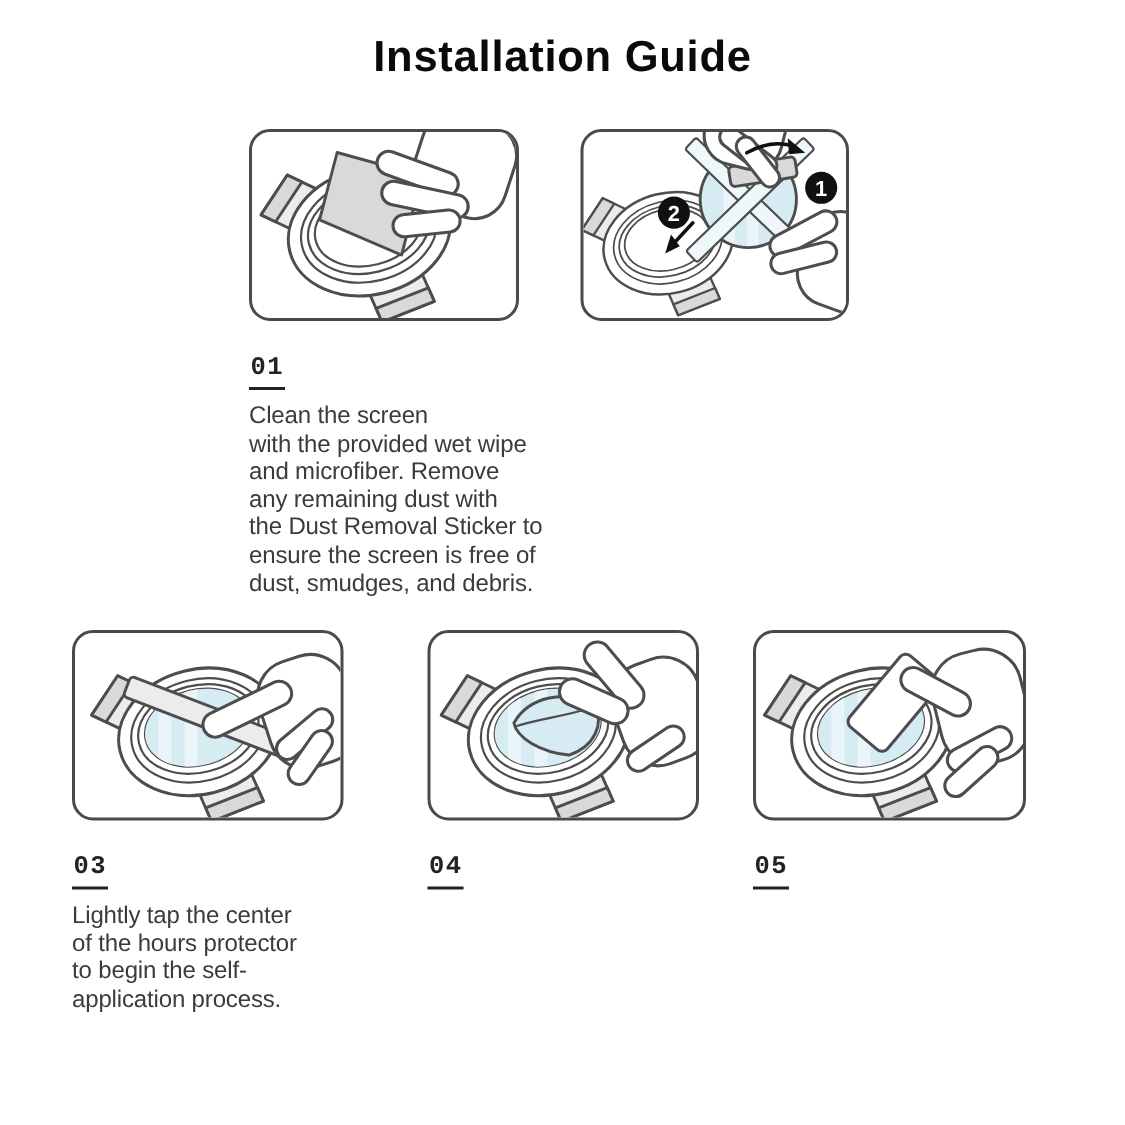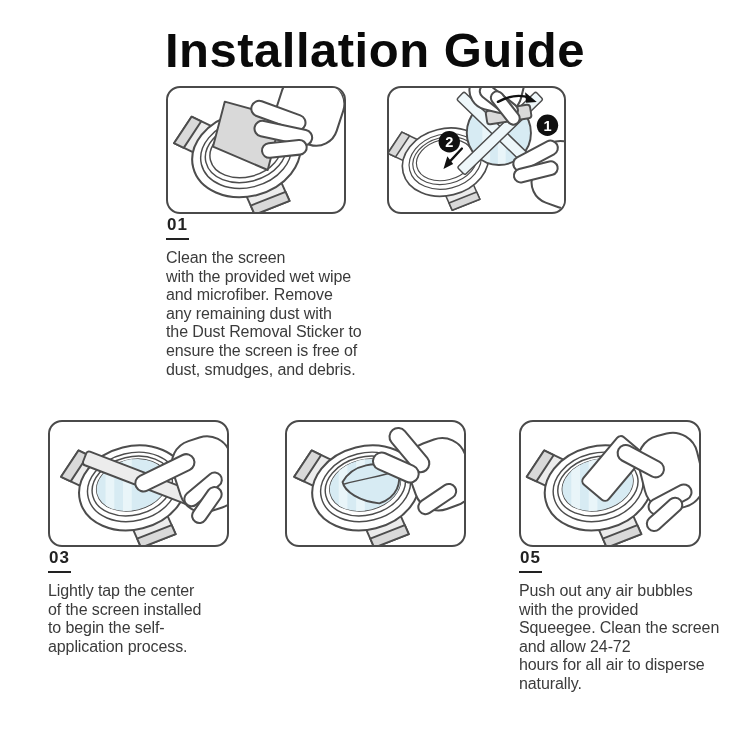--- a/index.html
+++ b/index.html
@@ -3,31 +3,31 @@
 <meta charset="utf-8">
 <title>Installation Guide</title>
 <style>
   html,body{margin:0;padding:0;}
   body{
     width:750px;height:750px;position:relative;background:#ffffff;
     font-family:"Liberation Sans", sans-serif;overflow:hidden;
   }
   .page-title{
     position:absolute;top:22px;left:0;width:750px;text-align:center;
-    font-size:49px;font-weight:700;color:#0a0a0a;letter-spacing:0.5px;
+    font-size:29px;font-weight:700;color:#0a0a0a;letter-spacing:0.5px;
   }
   .step-col{position:absolute;}
   .panel{
     background:#fff;border:2.2px solid #4a4a4a;border-radius:14px;
     position:relative;box-sizing:border-box;overflow:hidden;
   }
   .panel svg{position:absolute;left:0;top:0;width:100%;height:100%;}
   .step-num{
-    display:inline-block;margin-top:1px;font-size:17px;font-weight:700;color:#222;
-    letter-spacing:1px;border-bottom:2.5px solid #222;padding:0 1px 3px 1px;
+    display:inline-block;margin-top:22px;font-size:17px;font-weight:700;color:#222;
+    letter-spacing:1px;border-bottom:2.5px solid #222;padding:0 1px 3px 1px;font-family:Liberation Mono, monospace;
   }
   .step-desc{
     margin-top:9px;font-size:16px;line-height:18.6px;color:#3b3b3b;
     white-space:pre-line;letter-spacing:-0.1px;
   }
   
   svg .ln{fill:none;stroke:#4d4d4d;stroke-width:2.2;stroke-linecap:round;stroke-linejoin:round;}
   svg .thin{stroke-width:1.5;}
   svg .fw{fill:#ffffff;stroke:#4d4d4d;stroke-width:2.1;stroke-linejoin:round;}
   svg .fg{fill:#d9d9d9;stroke:#4d4d4d;stroke-width:2;stroke-linejoin:round;}
@@ -152,21 +152,21 @@
       <g>
         <rect class="fw" x="128" y="16" width="62" height="76" rx="25" transform="rotate(-18 159 54)"></rect>
         <rect class="fw" x="134" y="62" width="46" height="15" rx="7.5" transform="rotate(-40 157 70)"></rect>
         <rect class="fw" x="140" y="78" width="42" height="15" rx="7.5" transform="rotate(-55 161 86)"></rect>
         <rect class="fw" x="84" y="44" width="66" height="17" rx="8.5" transform="rotate(-26 117 52)"></rect>
       </g>
     </svg>
   </div>
   <div><span class="step-num">03</span></div>
   <div class="step-desc">Lightly tap the center
-of the screen installed
+of the hours protector
 to begin the self-
 application process.</div>
 </div>
 
 <div class="step-col" style="left:285px;top:420px;width:208px;">
   <div class="panel" style="width:181px;height:127px;">
     <svg viewBox="0 0 180 127">
       <defs>
         <clipPath id="face4">
             <ellipse cx="0" cy="-3" rx="37" ry="26" transform="translate(80,68) rotate(-14)"></ellipse>
@@ -185,23 +185,24 @@
         <path class="ln thin" d="M58,64 C78,58 100,56 112,50"></path>
       </g>
       <g>
         <rect class="fw" x="126" y="18" width="62" height="72" rx="25" transform="rotate(-20 157 54)"></rect>
         <rect class="fw" x="98" y="20" width="54" height="18" rx="9" transform="rotate(50 125 29)"></rect>
         <rect class="fw" x="86" y="38" width="50" height="18" rx="9" transform="rotate(24 111 47)"></rect>
         <rect class="fw" x="132" y="72" width="44" height="15" rx="7.5" transform="rotate(-34 154 80)"></rect>
       </g>
     </svg>
   </div>
-</div>
-
-<div class="step-col" style="left:519px;top:420px;width:212px;">
+  <div><span class="step-num">04</span></div>
+</div>
+
+<div class="step-col" style="left:502px;top:420px;width:212px;">
   <div class="panel" style="width:182px;height:127px;">
     <svg viewBox="0 0 180 127">
       <defs>
         <clipPath id="face5">
             <ellipse cx="0" cy="-3" rx="37" ry="26" transform="translate(78,68) rotate(-14)"></ellipse>
           </clipPath>
       </defs>
       <use href="#watchbase" transform="translate(78,68) rotate(-14)"></use>
       <g>
         <g clip-path="url(#face5)">
@@ -213,19 +214,13 @@
       <rect class="fw" x="76" y="16" width="34" height="64" rx="5" transform="rotate(40 93 48)"></rect>
       <g>
         <rect class="fw" x="122" y="12" width="62" height="78" rx="26" transform="rotate(-14 153 51)"></rect>
         <rect class="fw" x="128" y="72" width="48" height="16" rx="8" transform="rotate(-28 152 80)"></rect>
         <rect class="fw" x="124" y="88" width="44" height="15" rx="7.5" transform="rotate(-42 146 95)"></rect>
         <rect class="fw" x="96" y="32" width="52" height="17" rx="8.5" transform="rotate(28 122 40)"></rect>
       </g>
     </svg>
   </div>
   <div><span class="step-num">05</span></div>
-  <div class="step-desc">Push out any air bubbles
-with the provided
-Squeegee. Clean the screen
-and allow 24-72
-hours for all air to disperse
-naturally.</div>
 </div>
 
 </body></html>

